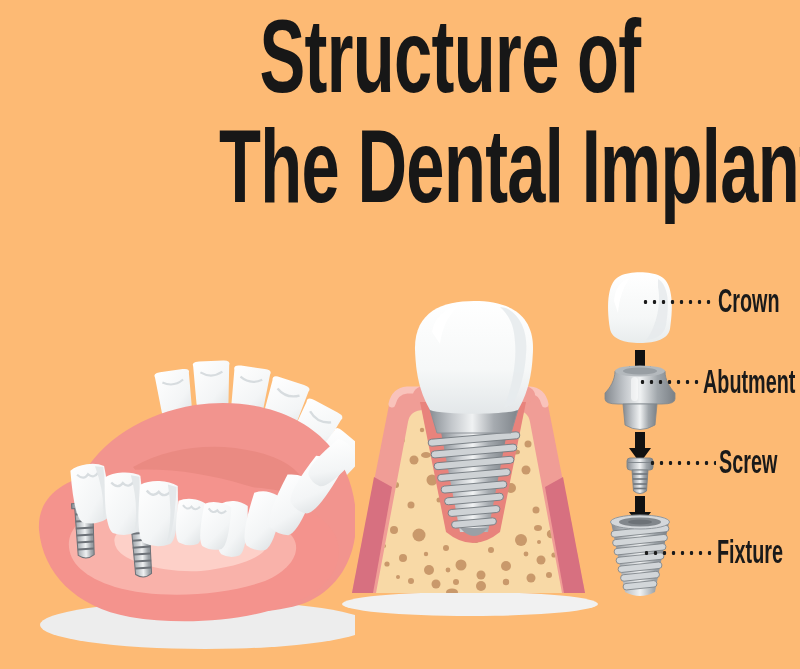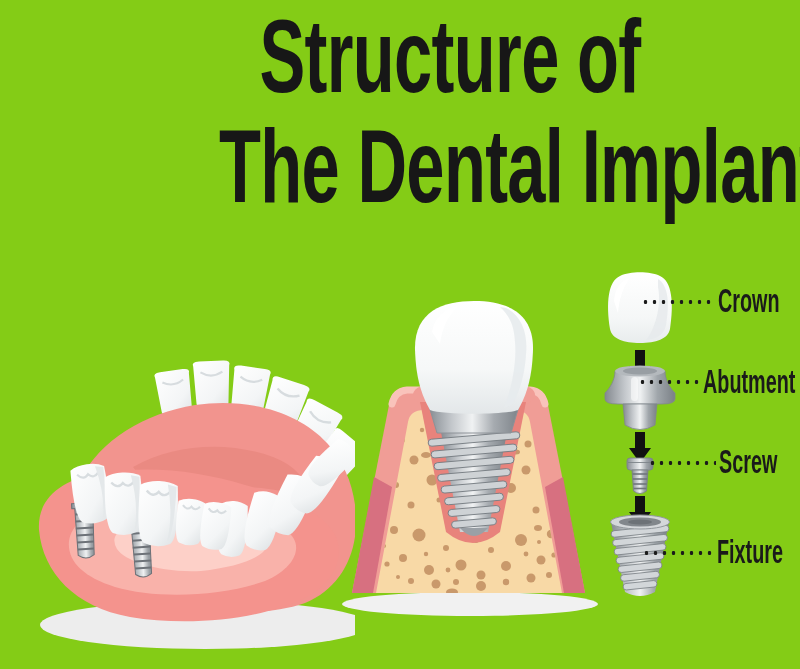--- a/index.html
+++ b/index.html
@@ -1,16 +1,16 @@
 <!DOCTYPE html>
 <html><head>
 <meta charset="utf-8">
 <style>
   html,body{margin:0;padding:0;background:#fff;}
-  .stage{position:relative;width:800px;height:669px;background:#84cc16;overflow:hidden;
+  .stage{position:relative;width:800px;height:669px;background:#fdba74;overflow:hidden;
          font-family:"Liberation Sans",sans-serif;}
   .title{position:absolute;top:2px;left:100px;width:700px;text-align:center;
          font-weight:700;font-size:104px;line-height:1.055;color:#171717;
          transform:scaleX(0.66);transform-origin:50% 0;letter-spacing:-1px;white-space:nowrap;}
   .title div{white-space:nowrap;}
   .part-label{position:absolute;font-weight:700;font-size:33px;line-height:1;color:#1a1a1a;
          transform:scaleX(0.60);transform-origin:0 50%;white-space:nowrap;}
   .leader{position:absolute;height:4px;
          background-image:radial-gradient(circle,#1a1a1a 1.7px,transparent 2.1px);
          background-size:9px 4px;background-position:0 50%;background-repeat:repeat-x;}

